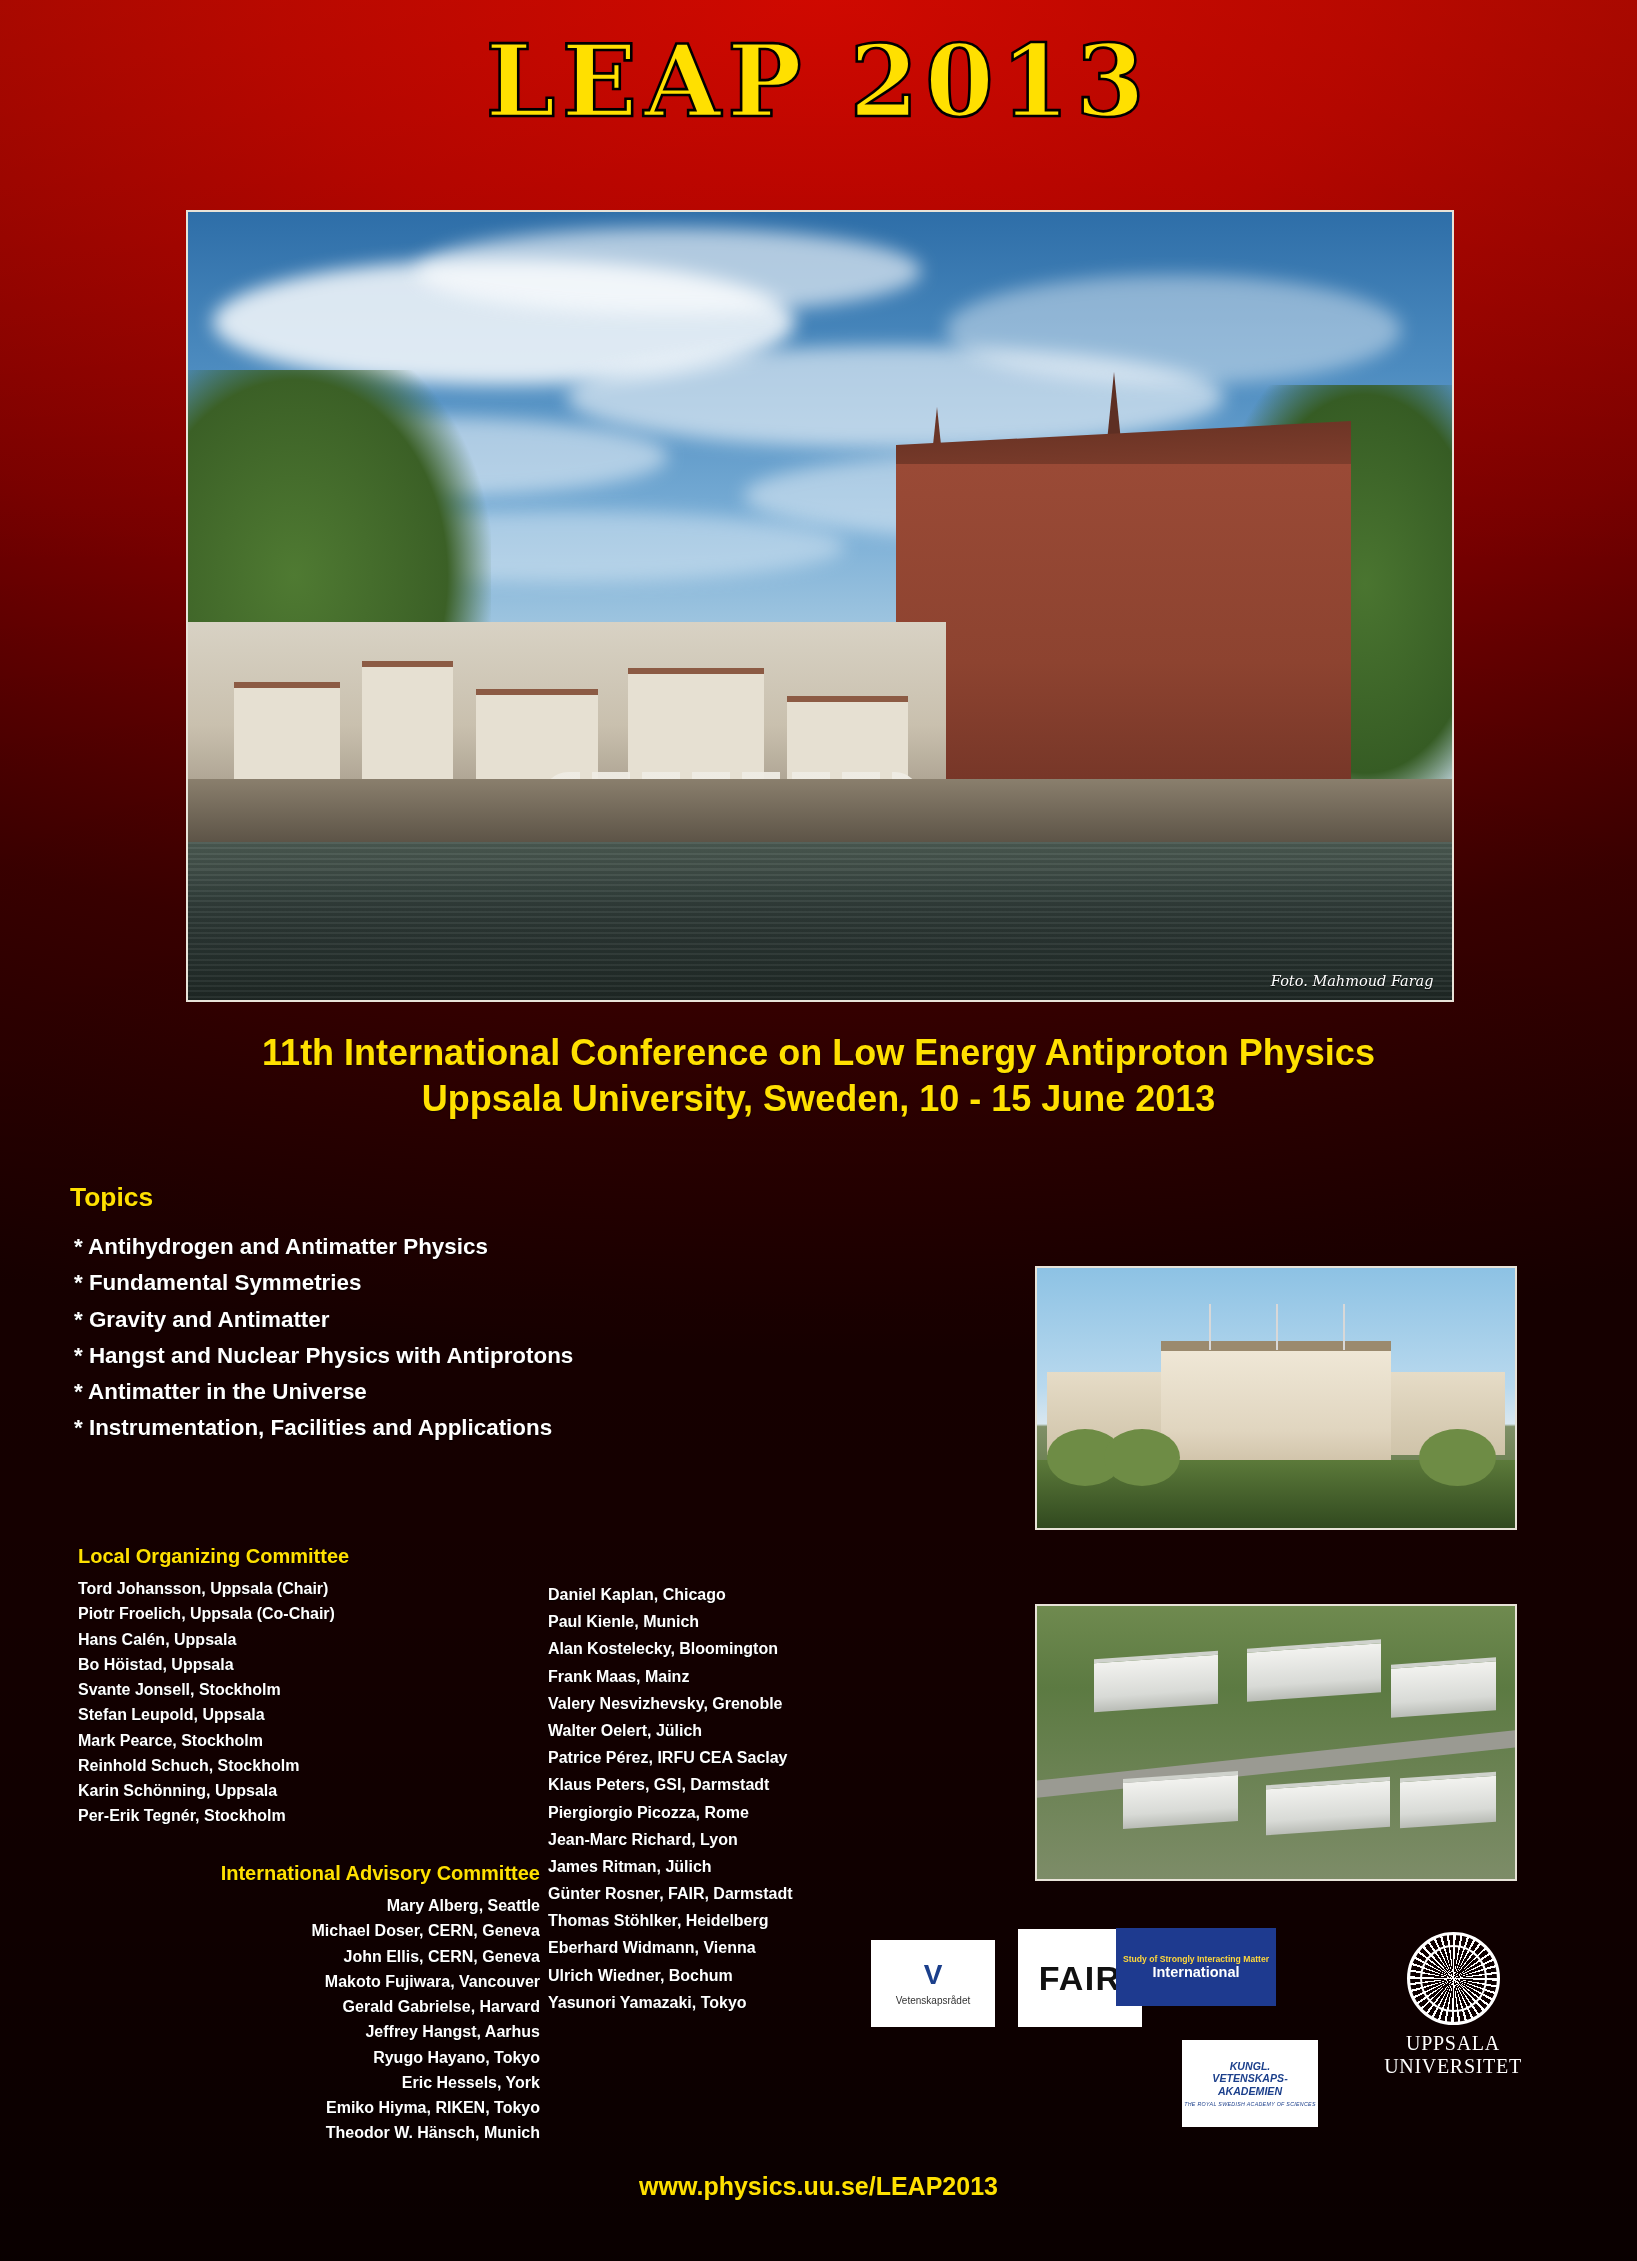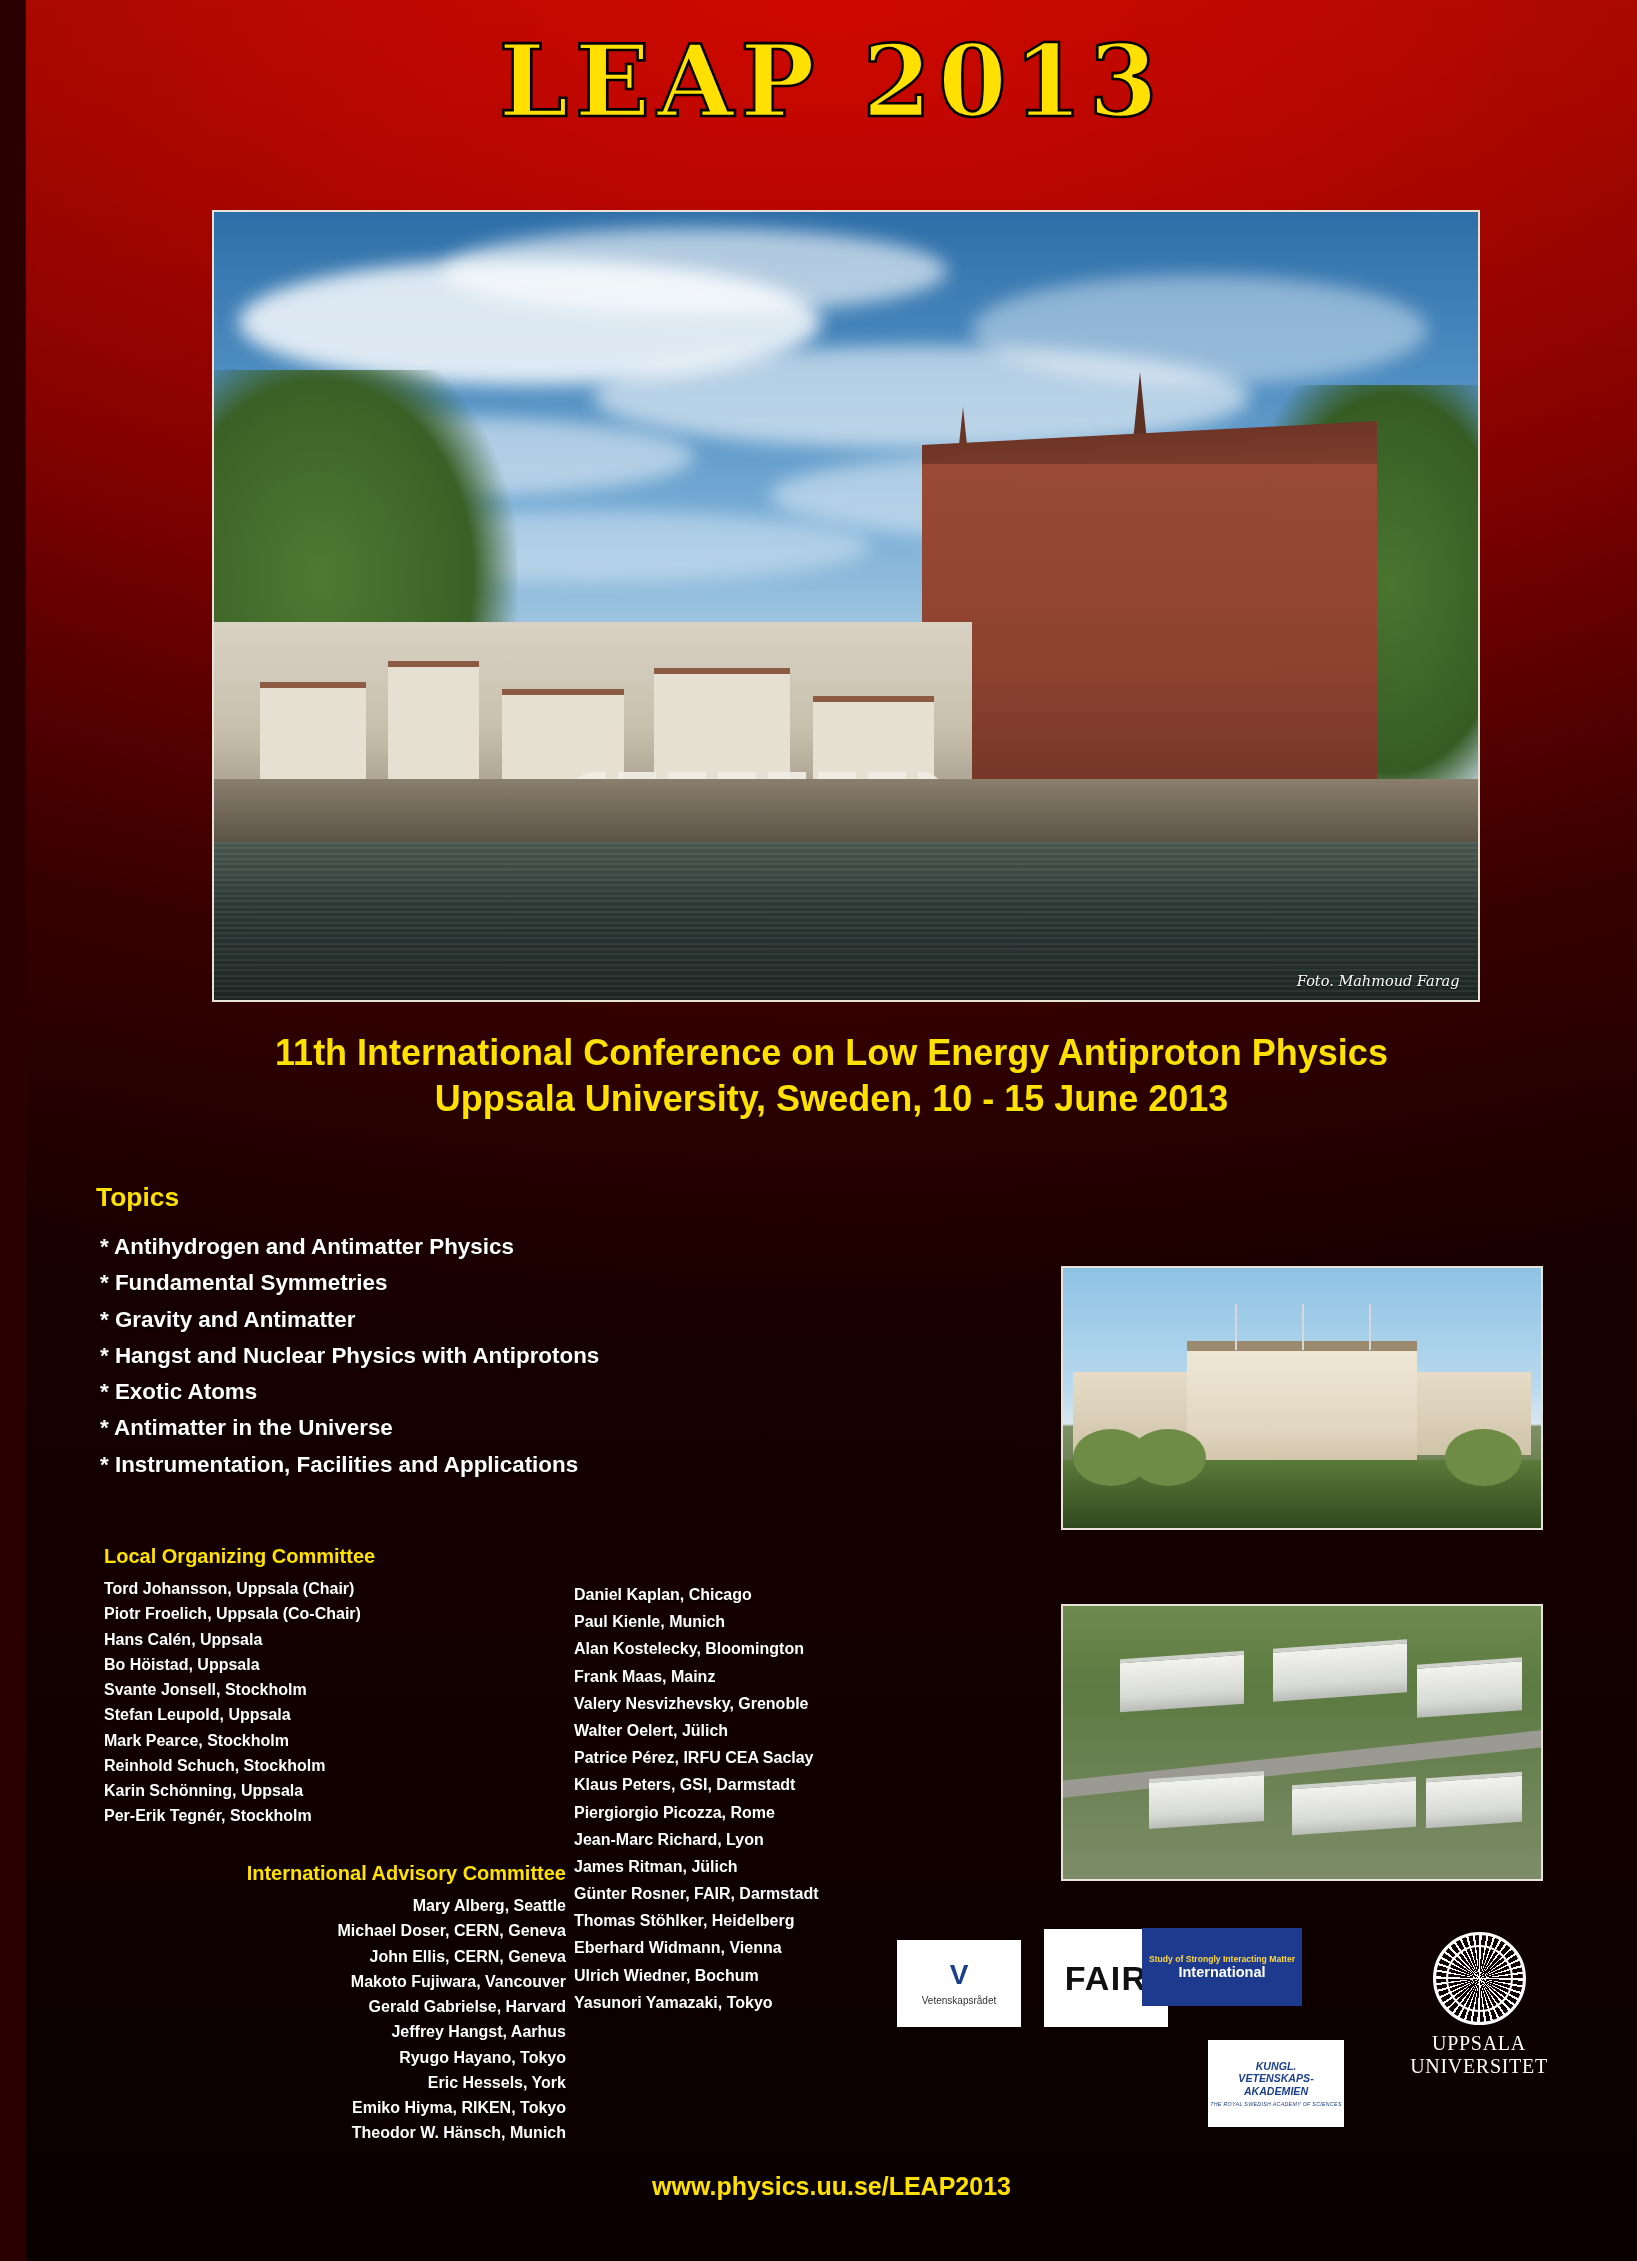--- a/index.html
+++ b/index.html
@@ -12,21 +12,20 @@
     position: relative;
     overflow: hidden;
     font-family: "Liberation Sans", sans-serif;
     background: #2b0000;
   }
   .poster {
     position: absolute;
     inset: 0;
     background:
       radial-gradient(ellipse 150% 60% at 50% 0%, #c20000 0%, #a50000 22%, #760000 48%, #3d0000 72%, #1b0000 100%);
-    margin-left: 26px;
   }
   .poster::after{
     content:"";
     position:absolute;
     inset:0;
     background: linear-gradient(180deg, rgba(255,40,0,0.22) 0%, rgba(120,0,0,0.0) 25%, rgba(0,0,0,0.25) 70%, rgba(0,0,0,0.65) 100%);
     pointer-events:none;
   }
 
   
@@ -315,21 +314,20 @@
     <span>11th International Conference on Low Energy Antiproton Physics</span>
     <span class="line2">Uppsala University, Sweden, 10 - 15 June 2013</span>
   </div>
 
   <div class="topics-head">Topics</div>
   <div class="topics-list">
     <div>* Antihydrogen and Antimatter Physics</div>
     <div>* Fundamental Symmetries</div>
     <div>* Gravity and Antimatter</div>
     <div>* Hangst and Nuclear Physics with Antiprotons</div>
-    <div>* Exotic Atoms</div>
     <div>* Antimatter in the Universe</div>
     <div>* Instrumentation, Facilities and Applications</div>
   </div>
 
   <div class="col-loc">
     <div class="committee-head">Local Organizing Committee</div>
     <div class="names">
       <div>Tord Johansson, Uppsala (Chair)</div>
       <div>Piotr Froelich, Uppsala (Co-Chair)</div>
       <div>Hans Calén, Uppsala</div>

